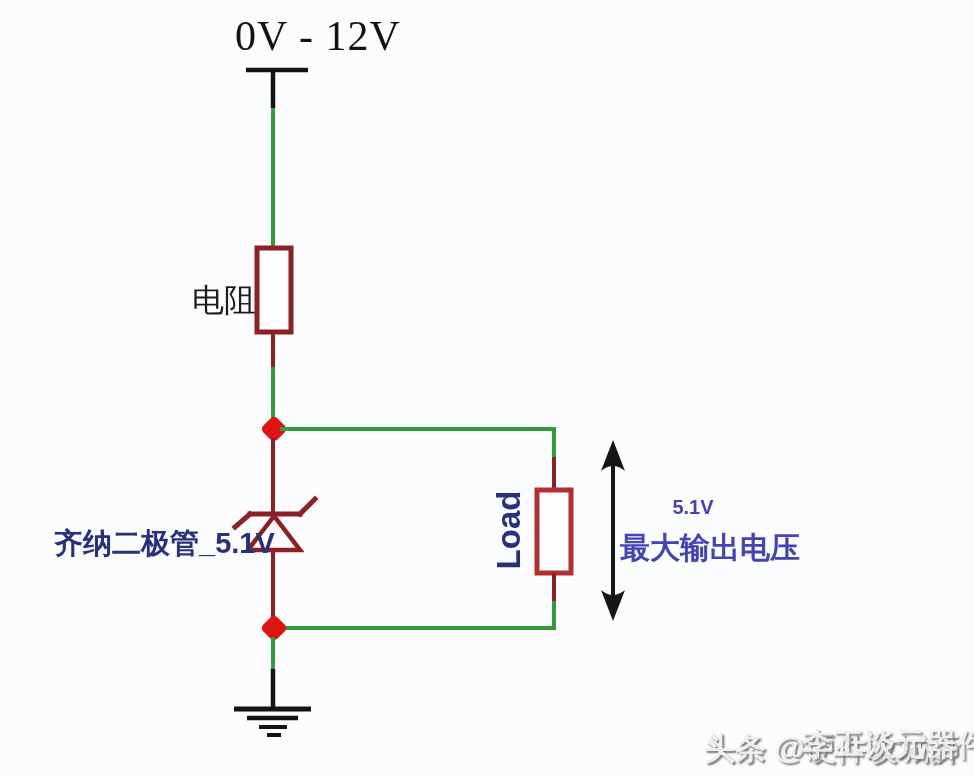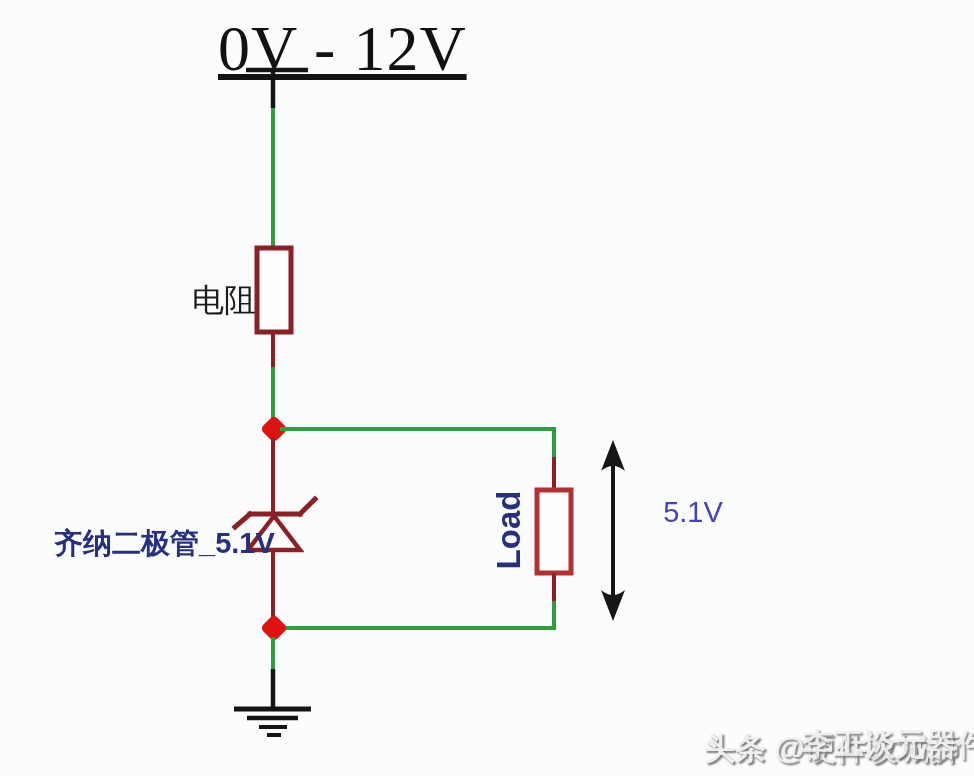--- a/index.html
+++ b/index.html
@@ -36,25 +36,24 @@
   .lbl {
     position: absolute;
     white-space: nowrap;
     color: #111111;
   }
   .title {
     left: 218px;
     top: 12px;
     width: 200px;
     font-family: "Liberation Serif", serif;
-    font-size: 64px;
+    font-size: 42px;
     letter-spacing: 1px;
     color: #121212;
     text-align: center;
-    text-decoration: underline;
   }
   .resistor-lbl {
     left: 192px;
     top: 279px;
     font-size: 32px;
     color: #1c1c1c;
   }
   .zener-lbl {
     left: 14px;
     top: 524px;
@@ -71,22 +70,22 @@
     font-size: 33px;
     font-weight: bold;
     color: var(--label_navy);
     text-align: center;
     transform: rotate(-90deg);
   }
   .out-val {
     left: 638px;
     top: 496px;
     width: 110px;
-    font-size: 29px;
-    font-weight: normal;
+    font-size: 20px;
+    font-weight: bold;
     color: var(--output_blue);
     text-align: center;
   }
   .out-caption {
     left: 620px;
     top: 528px;
     font-size: 30px;
     font-weight: bold;
     color: var(--output_blue);
   }
@@ -162,19 +161,20 @@
   <div class="lbl title">0V - 12V</div>
 
   <div class="lbl resistor-lbl">电阻</div>
 
   <div class="lbl zener-lbl">齐纳二极管_5.1V</div>
 
   <div class="lbl load-lbl">Load</div>
 
   <div class="lbl out-val">5.1V</div>
 
+  <div class="lbl out-caption">最大输出电压</div>
 
   <div class="watermark">
     <span class="wm-text wm-1">头条 @硬件攻城狮</span>
     <span class="wm-text wm-2">李工谈元器件</span>
   </div>
 
 </div>
 
 </body></html>

